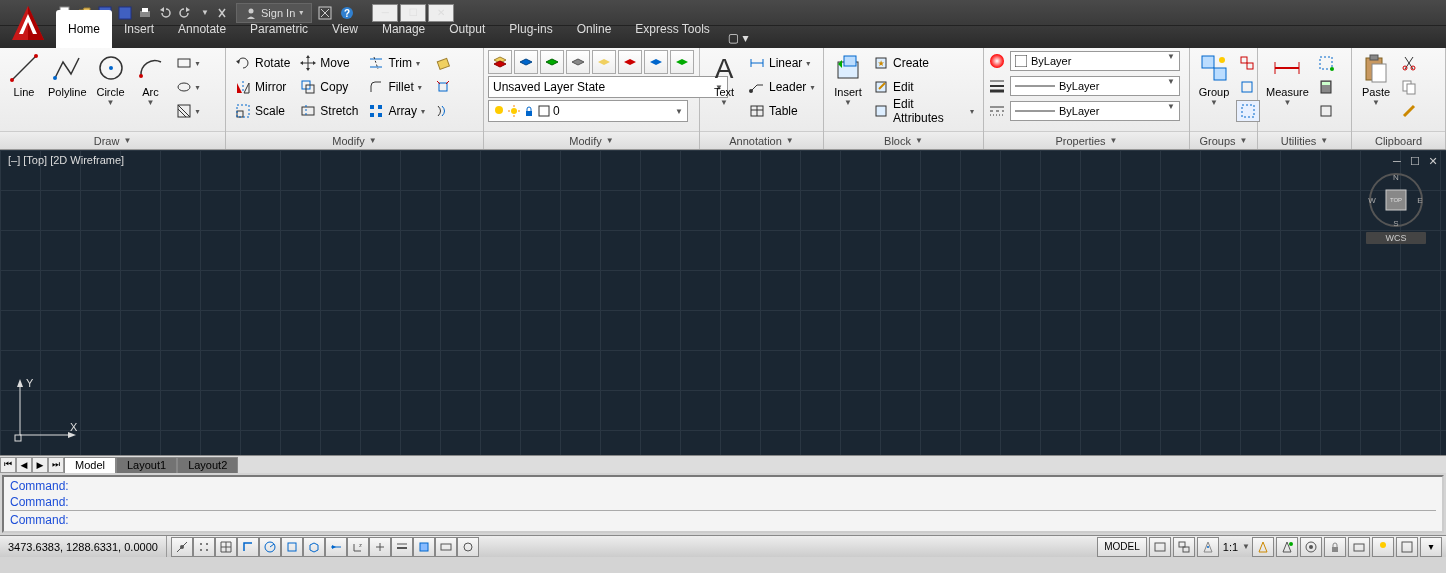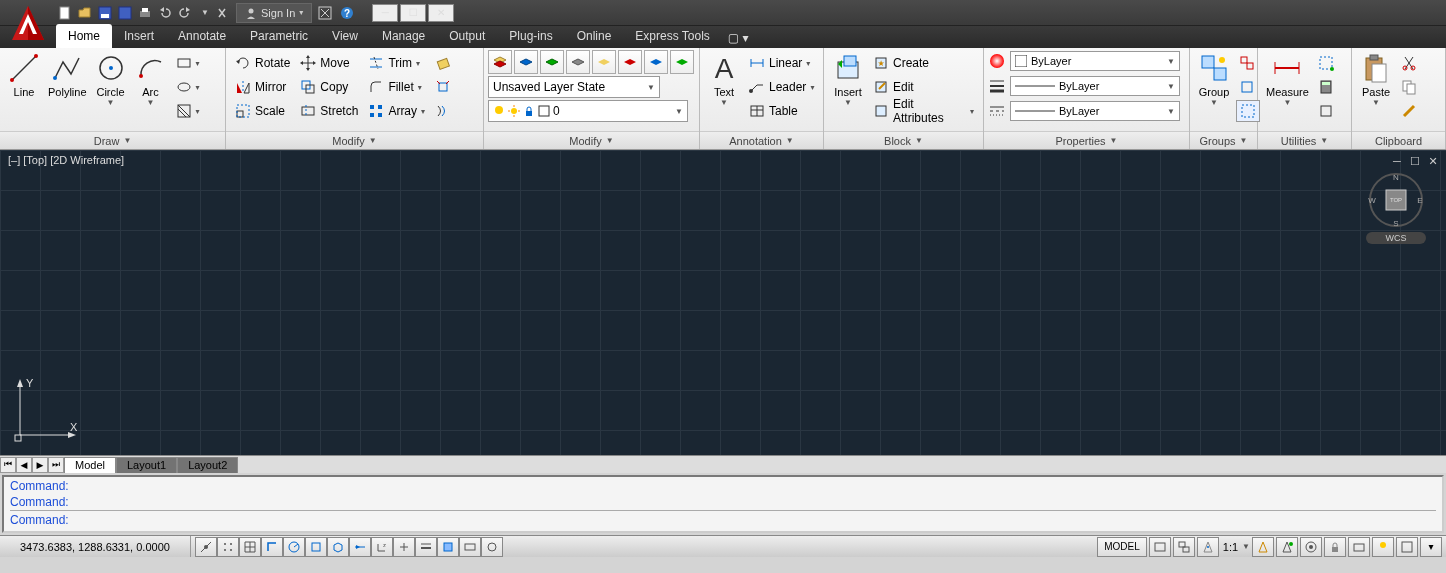--- a/index.html
+++ b/index.html
@@ -12,39 +12,39 @@
 .qat-btn { width: 18px; height: 18px; display: flex; align-items: center; justify-content: center; cursor: pointer; color: #ddd; }
 .title-center { flex: 1; text-align: center; font-size: 12px; color: #eee; }
 .search-box { width: 186px; height: 20px; background: #fff; border: 1px solid #888; padding: 0 4px; font-style: italic; color: #888; font-size: 11px; }
 .title-right { display: flex; align-items: center; gap: 4px; margin-right: 6px; }
 .signin-btn { display: flex; align-items: center; gap: 4px; background: #555; border: 1px solid #666; padding: 1px 8px; color: #ddd; height: 20px; font-size: 11px; }
 .win-controls { display: flex; gap: 2px; margin-left: 12px; }
 .win-btn { width: 26px; height: 18px; border: 1px solid #888; background: #eee; display: flex; align-items: center; justify-content: center; font-size: 10px; }
 
 
 .menu-tabs { height: 22px; background: linear-gradient(#3a3a3a, #2a2a2a); display: flex; align-items: flex-end; padding-left: 56px; }
-.menu-tab { padding: 5px 12px; color: #ddd; font-size: 12px; cursor: pointer; }
+.menu-tab { padding: 12px 12px; color: #ddd; font-size: 12px; cursor: pointer; }
 .menu-tab.active { background: #fff; color: #000; border-radius: 3px 3px 0 0; }
 
 
 .ribbon { height: 102px; background: linear-gradient(#f8f8f8, #e8e8e8); display: flex; border-bottom: 1px solid #999; }
 .panel { border-right: 1px solid #bbb; display: flex; flex-direction: column; }
 .panel-body { flex: 1; display: flex; padding: 2px 4px; align-items: flex-start; }
 .panel-title { height: 18px; text-align: center; font-size: 11px; color: #444; background: linear-gradient(#eee, #ddd); border-top: 1px solid #ccc; display: flex; align-items: center; justify-content: center; gap: 4px; }
 .big-btn { display: flex; flex-direction: column; align-items: center; padding: 2px 4px; cursor: pointer; justify-content: center; }
 .big-btn .icon { width: 32px; height: 32px; display: flex; align-items: center; justify-content: center; }
 .big-btn .lbl { font-size: 11px; margin-top: 2px; text-align: left; line-height: 1.1; }
 .col { display: flex; flex-direction: column; gap: 2px; padding: 2px; }
 .row-btn { display: flex; align-items: center; gap: 4px; padding: 1px 3px; cursor: pointer; font-size: 12px; height: 22px; min-width: 60px; }
 .row-btn .icon { width: 16px; height: 16px; display: flex; align-items: center; justify-content: center; flex-shrink:0;}
 .dropdown { border: 1px solid #999; background: #fff; height: 22px; display: flex; align-items: center; padding: 0 4px; font-size: 12px; justify-content: space-between; }
 .layer-icons { display: flex; gap: 2px; }
 .layer-ico { width: 24px; height: 24px; border: 1px solid #aaa; background: linear-gradient(#fff,#eee); display:flex; align-items:center; justify-content:center; cursor:pointer;}
 .prop-row { display:flex; align-items:center; gap:4px; height:22px;}
-.prop-drop { border:1px solid #999; background:#fff; height:20px; width:170px; display:flex; align-items:center; padding:0 4px; font-size:11px; justify-content: space-between;}
+.prop-drop { border:1px solid #999; background:#fff; height:20px; width:170px; display:flex; padding:0 4px; font-size:11px; justify-content: space-between;}
 
 
 .draw-area { height: 305px; background: #1a2632; position: relative; overflow: hidden; }
 .draw-header { position: absolute; top: 4px; left: 8px; color: #ddd; font-size: 11px; }
 .draw-controls { position: absolute; top: 4px; right: 6px; display: flex; gap: 4px; }
 .draw-ctrl { width: 14px; height: 14px; color: #ccc; cursor: pointer; display:flex; align-items:center; justify-content:center; font-size:11px;}
 .grid-bg { position: absolute; inset: 0; background-image: linear-gradient(#2a3642 1px, transparent 1px), linear-gradient(90deg, #2a3642 1px, transparent 1px); background-size: 40px 40px; }
 .ucs-icon { position:absolute; bottom:12px; left:12px; }
 .nav-cube { position:absolute; top:20px; right:20px; width:60px; height:60px; }
 
@@ -55,21 +55,21 @@
 .btab { padding: 1px 10px; font-size: 11px; border: 1px solid #888; background: #737373; cursor: pointer; height:16px; display:flex; align-items:center; border-bottom:none;}
 .btab.active { background: #fff; }
 
 
 .cmd-area { height: 58px; background: #f4f4f4; border: 2px inset #ccc; margin: 2px; padding: 2px 6px; font-family: Consolas, monospace; font-size: 12px; color: #1d4ed8; display:flex; flex-direction:column; }
 .cmd-line { line-height: 1.3; }
 .cmd-input-row { border-top:1px solid #aaa; margin-top:auto; padding-top:2px;}
 
 
 .statusbar { height: 22px; background: linear-gradient(#eee, #ccc); display: flex; align-items: center; border-top: 1px solid #888; font-size: 11px; }
-.coords { padding: 0 20px; border-right: 1px solid #999; height:100%; display:flex; align-items:center;}
+.coords { padding: 0 8px; border-right: 1px solid #999; height:100%; display:flex; align-items:center;}
 .status-btns { display: flex; gap: 0; margin-left: 4px; }
 .sbtn { width: 22px; height: 20px; border: 1px solid #888; background: linear-gradient(#f8f8f8,#ddd); display: flex; align-items: center; justify-content: center; cursor: pointer; font-size: 10px;}
 .status-right { margin-left: auto; display: flex; align-items: center; gap: 2px; padding-right: 4px;}
 .model-btn { border:1px solid #888; padding:1px 6px; background:linear-gradient(#f8f8f8,#ddd); font-size:10px; height:20px; display:flex; align-items:center;}
 
 svg { display: block; }
 .tri-down { font-size: 8px; color: #555; }
 </style>
 </head>
 <body>
@@ -409,21 +409,21 @@
             <svg width="16" height="16">
               <path d="M2 8 L8 5 L14 8 L8 11 Z" fill="#06c"></path>
             </svg>
           </div>
         <div class="layer-ico">
             <svg width="16" height="16">
               <path d="M2 8 L8 5 L14 8 L8 11 Z" fill="#0a0"></path>
             </svg>
           </div>
       </div>
-      <div class="dropdown" style="width:172px">
+      <div class="dropdown" style="width:240px">
           <span>Unsaved Layer State</span>
           <span class="tri-down">▼</span>
         </div>
       <div class="dropdown" style="width:200px">
         <span style="display:flex;align-items:center;gap:3px">
           <svg width="12" height="12">
               <circle cx="6" cy="5" r="4" fill="#ffcc00"></circle>
             </svg>
           <svg width="12" height="12">
               <circle cx="6" cy="6" r="3" fill="#ffcc00"></circle>
@@ -741,21 +741,21 @@
   <div class="nav-cube">
     <svg width="60" height="60">
       <circle cx="30" cy="30" r="26" fill="none" stroke="#555" stroke-width="2"></circle>
       <rect x="20" y="20" width="20" height="20" fill="#888" stroke="#ccc"></rect>
       <text x="30" y="32" text-anchor="middle" font-size="6" fill="#ddd">TOP</text>
       <text x="30" y="10" text-anchor="middle" font-size="8" fill="#aaa">N</text>
       <text x="30" y="56" text-anchor="middle" font-size="8" fill="#aaa">S</text>
       <text x="54" y="33" text-anchor="middle" font-size="8" fill="#aaa">E</text>
       <text x="6" y="33" text-anchor="middle" font-size="8" fill="#aaa">W</text>
     </svg>
-    <div style="text-align:center;background:#444;color:#ccc;font-size:9px;border-radius:6px;margin-top:2px;padding:1px 0">WCS</div>
+    <div style="text-align:center;background:#444;color:#ccc;font-size:9px;border-radius:1px;margin-top:2px;padding:1px 0">WCS</div>
   </div>
   <div class="ucs-icon">
     <svg width="70" height="70">
       <line x1="8" y1="62" x2="8" y2="10" stroke="#ddd"></line>
       <line x1="8" y1="62" x2="60" y2="62" stroke="#ddd"></line>
       <polygon points="8,6 5,14 11,14" fill="#ddd"></polygon>
       <polygon points="64,62 56,59 56,65" fill="#ddd"></polygon>
       <text x="14" y="14" fill="#ddd" font-size="11">Y</text>
       <text x="58" y="58" fill="#ddd" font-size="11">X</text>
       <rect x="3" y="62" width="6" height="6" fill="none" stroke="#ddd"></rect>

